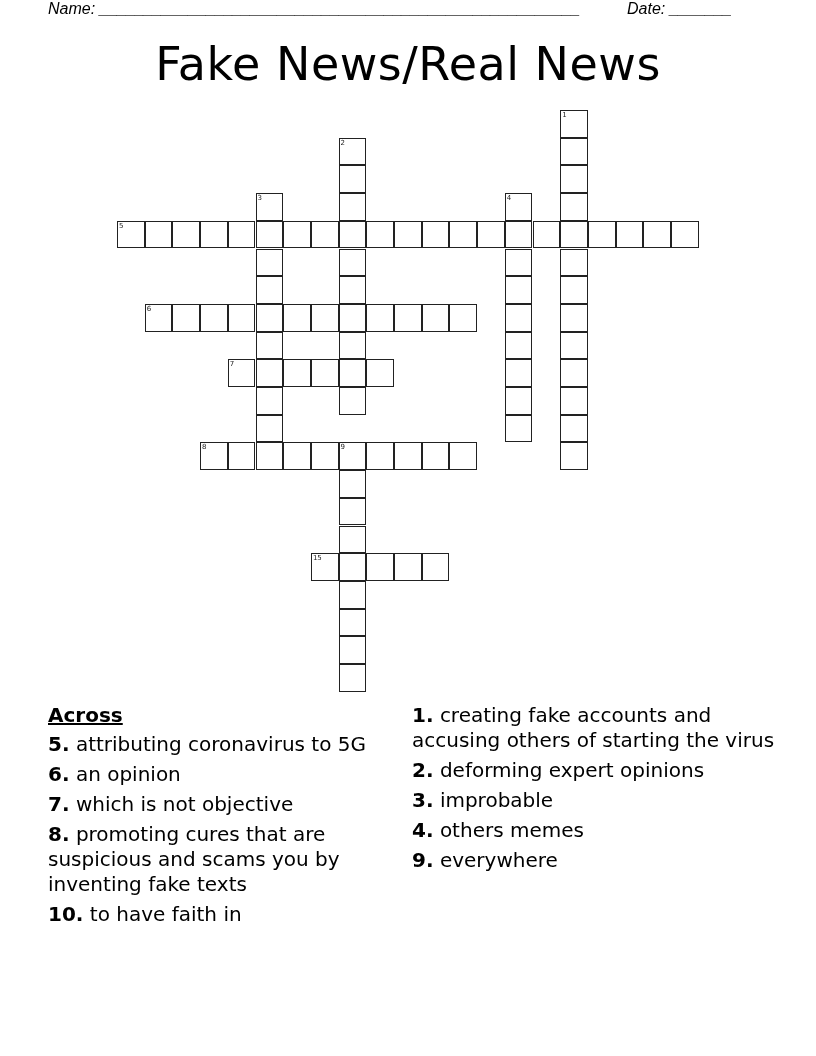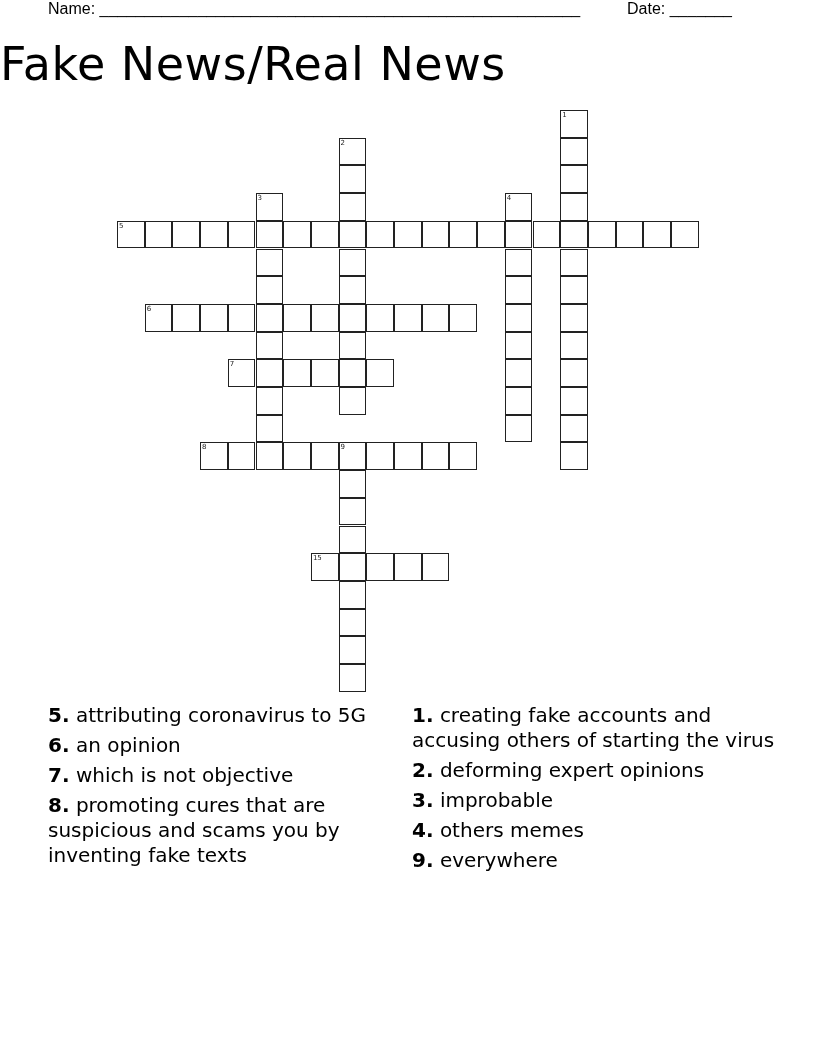--- a/index.html
+++ b/index.html
@@ -1,19 +1,19 @@
 <!DOCTYPE html>
 <html><head>
 <meta charset="utf-8">
 <style>
   html, body { margin:0; padding:0; background:#ffffff; }
   body { width:816px; height:1056px; position:relative; overflow:hidden; color:#000; }
-  .header { position:absolute; top:0; left:48px; font-family:"Liberation Sans", sans-serif; font-size:16px; line-height:18px; }
+  .header { position:absolute; top:0; left:48px; font-family:"Liberation Sans", sans-serif; font-size:16px; line-height:18px;font-style:italic; }
   .header .date { position:absolute; left:579px; top:0; white-space:nowrap; }
-  .title { position:absolute; top:34px; left:0; width:816px; text-align:left; font-family:"DejaVu Sans", sans-serif; font-size:46px; line-height:60px; letter-spacing:0.5px; }
+  .title { position:absolute; top:34px; left:0; width:816px; text-align:center; font-family:"DejaVu Sans", sans-serif; font-size:46px; line-height:60px; letter-spacing:0.5px; }
   .grid { position:absolute; left:0; top:0; width:816px; height:700px; }
   .cell { position:absolute; width:27.7px; height:27.7px; box-sizing:border-box; border:1.5px solid #222; background:#fff; }
   .cell .num { position:absolute; left:1px; top:0px; font-family:"DejaVu Sans", sans-serif; font-size:7px; line-height:8px; color:#222; }
   .clues { position:absolute; top:703px; font-family:"DejaVu Sans", sans-serif; font-size:20px; line-height:25px; }
   .clues.across { left:48px; width:340px; }
   .clues.down { left:412px; width:370px; }
   .clues h2 { margin:0 0 4px 0; font-size:20px; font-weight:bold; text-decoration:underline; line-height:25px; }
   .clue { margin:0 0 5px 0; }
   .clue b { font-weight:bold; }
 </style>
@@ -138,24 +138,26 @@
     <div class="cell" style="left: 338.6px; top: 664px;"></div>
     <div class="cell" style="left: 310.9px; top: 553.2px;">
       <span class="num">15</span>
     </div>
     <div class="cell" style="left: 366.3px; top: 553.2px;"></div>
     <div class="cell" style="left: 394px; top: 553.2px;"></div>
     <div class="cell" style="left: 421.7px; top: 553.2px;"></div>
   </div>
 
 <div class="clues across">
+  <h2>Across</h2>
   <div class="clue"><b>5.</b> <span>attributing coronavirus to 5G</span></div>
   <div class="clue"><b>6.</b> <span>an opinion</span></div>
   <div class="clue"><b>7.</b> <span>which is not objective</span></div>
   <div class="clue"><b>8.</b> <span>promoting cures that are suspicious and scams you by inventing fake texts</span></div>
+  <div class="clue"><b>10.</b> <span>to have faith in</span></div>
 </div>
 
 <div class="clues down">
   <div class="clue"><b>1.</b> <span>creating fake accounts and accusing others of starting the virus</span></div>
   <div class="clue"><b>2.</b> <span>deforming expert opinions</span></div>
   <div class="clue"><b>3.</b> <span>improbable</span></div>
   <div class="clue"><b>4.</b> <span>others memes</span></div>
   <div class="clue"><b>9.</b> <span>everywhere</span></div>
 </div>
 

